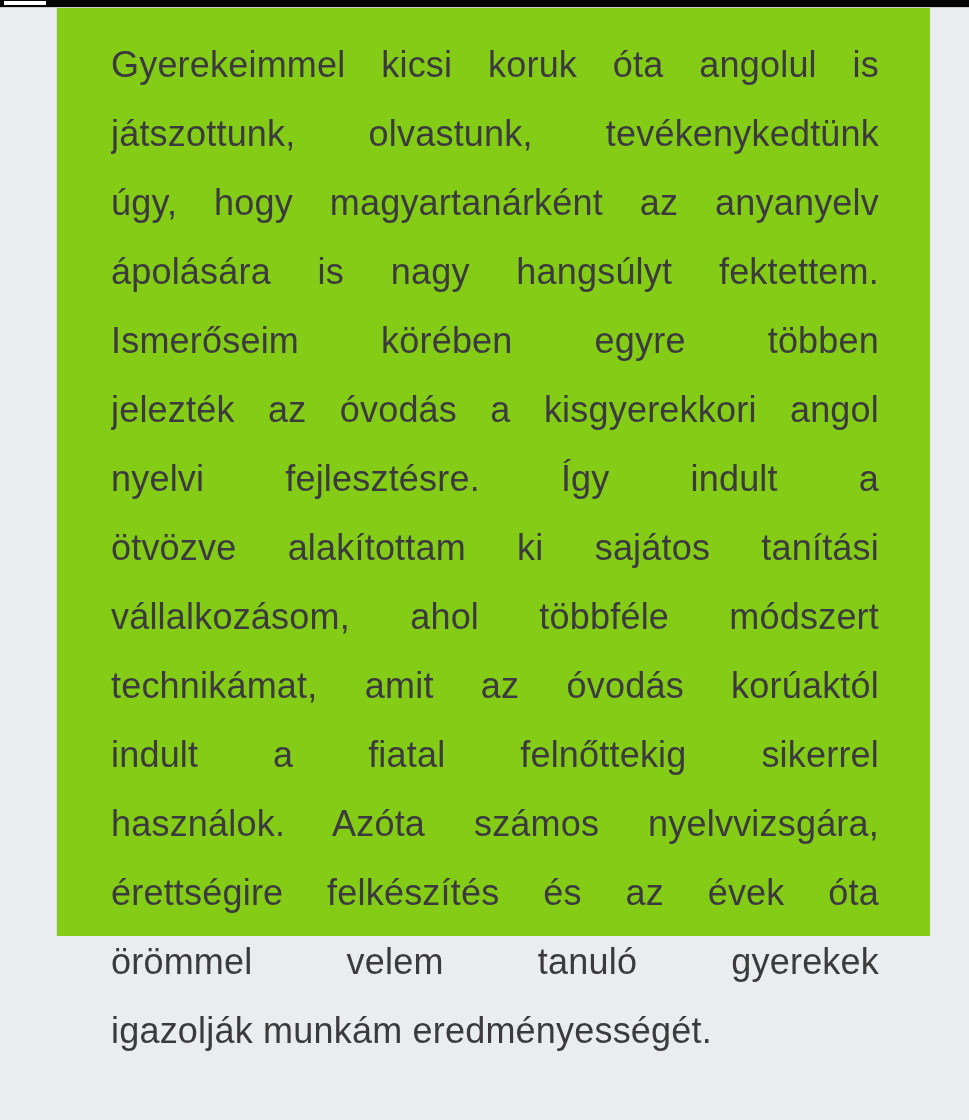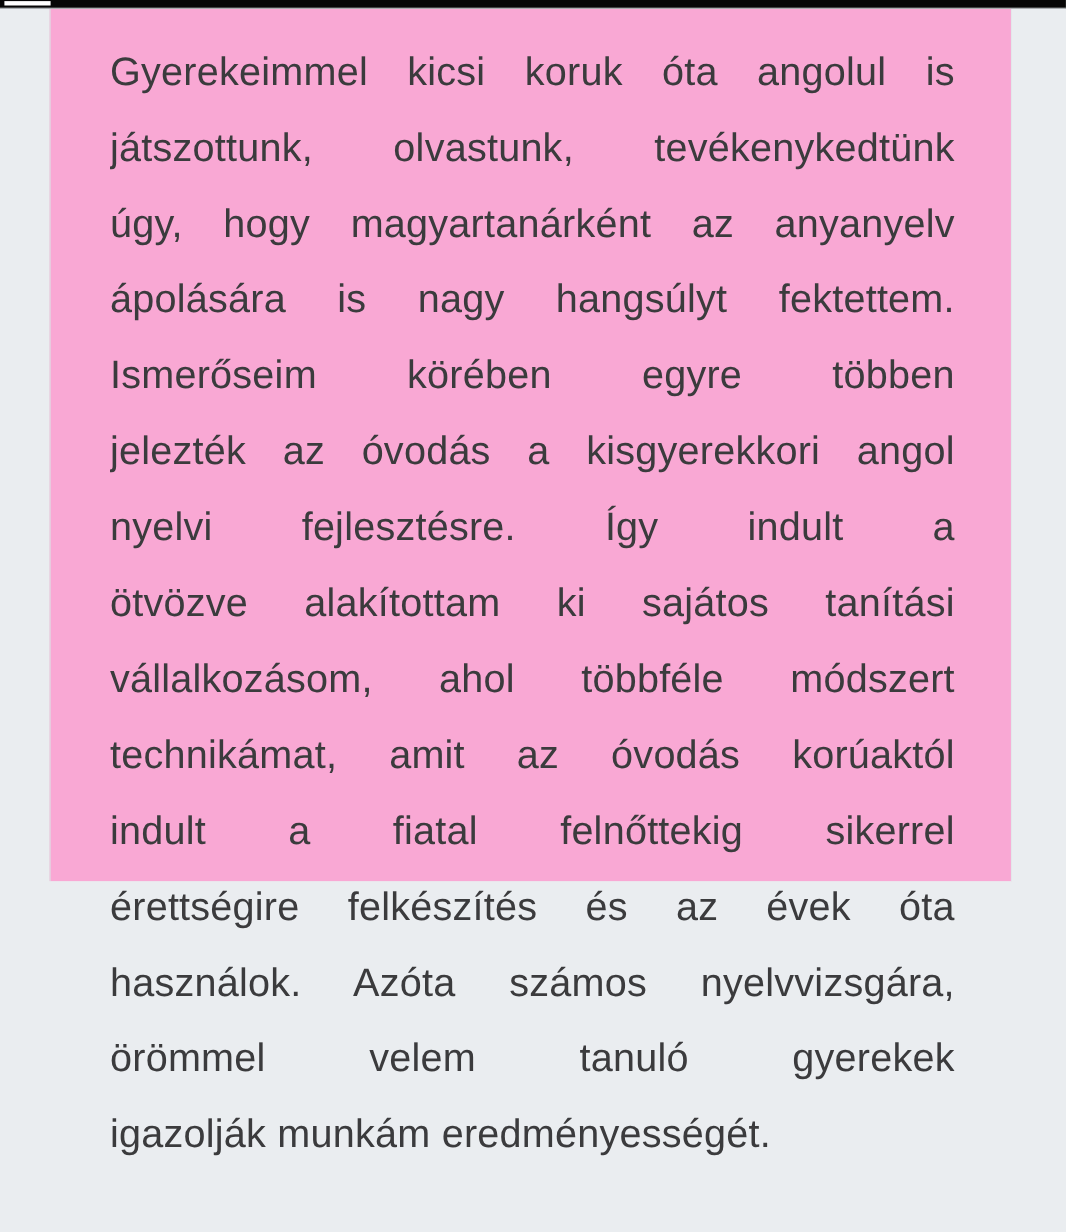--- a/index.html
+++ b/index.html
@@ -37,25 +37,25 @@
     position: absolute;
     top: 8px;
     bottom: 0;
     background: #eaedf0;
     z-index: 1;
   }
   .gutter.left  { left: 0;  width: 45px; }
   .gutter.right { right: 0; width: 49px; }
   .content-card {
     position: absolute;
-    left: 45px;
+    left: 56px;
     top: 8px;
     width: 875px;
-    height: 793px;
-    background: #f9a8d4;
+    height: 928px;
+    background: #84cc16;
     border-left: 1px solid #dde1e4;
     border-right: 1px solid #e3e7ea;
     box-sizing: border-box;
     z-index: 2;
   }
   .paragraph {
     padding: 22px 51px 0 54px;
     font-size: 36px;
     line-height: 69px;
     color: #3b3b3d;
@@ -90,20 +90,20 @@
         <div class="line">játszottunk, olvastunk, tevékenykedtünk</div>
         <div class="line">úgy, hogy magyartanárként az anyanyelv</div>
         <div class="line">ápolására is nagy hangsúlyt fektettem.</div>
         <div class="line">Ismerőseim körében egyre többen</div>
         <div class="line">jelezték az óvodás a kisgyerekkori angol</div>
         <div class="line">nyelvi fejlesztésre. Így indult a</div>
         <div class="line">ötvözve alakítottam ki sajátos tanítási</div>
         <div class="line">vállalkozásom, ahol többféle módszert</div>
         <div class="line">technikámat, amit az óvodás korúaktól</div>
         <div class="line">indult a fiatal felnőttekig sikerrel</div>
+        <div class="line">használok. Azóta számos nyelvvizsgára,</div>
         <div class="line">érettségire felkészítés és az évek óta</div>
-        <div class="line">használok. Azóta számos nyelvvizsgára,</div>
         <div class="line">örömmel velem tanuló gyerekek</div>
         <div class="line last">igazolják munkám eredményességét.</div>
       </div>
   </div>
 
 </div>
 
 </body></html>

